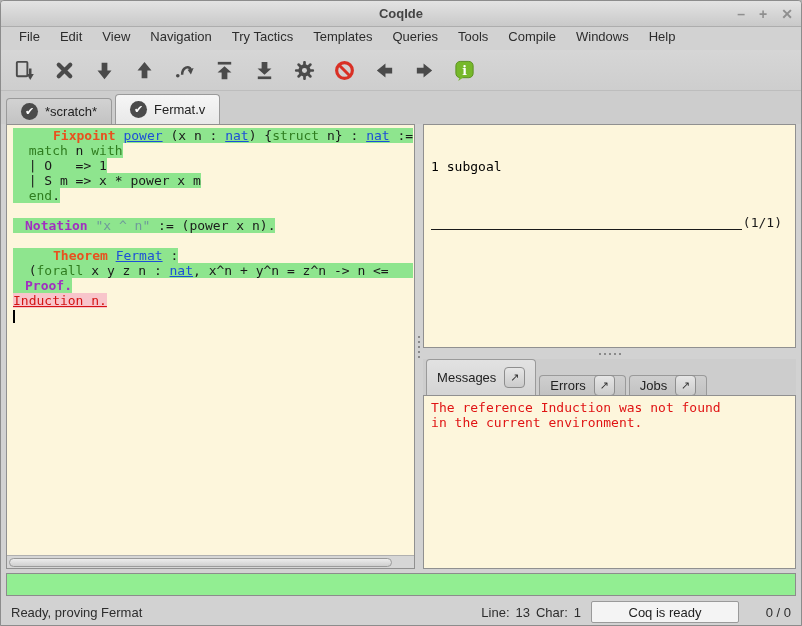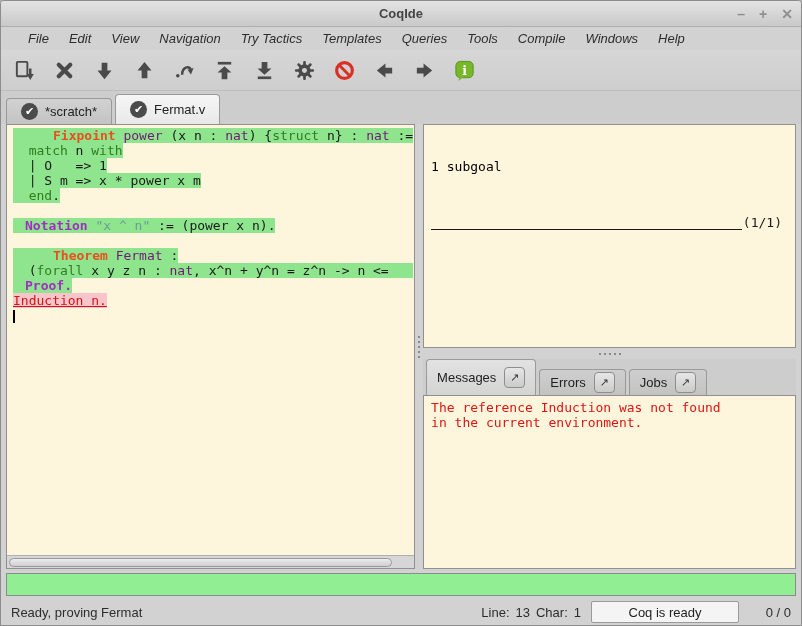--- a/index.html
+++ b/index.html
@@ -13,21 +13,21 @@
   
   .titlebar{
     height:26px;flex:0 0 26px;display:flex;align-items:center;
     background:linear-gradient(#e3e3e3,#c9c9c9);
     border-bottom:1px solid #adadad;position:relative;
   }
   .title-text{flex:1;text-align:center;font-size:13px;font-weight:bold;color:#454545;}
   .win-controls{position:absolute;right:8px;top:0;height:100%;display:flex;align-items:center;gap:14px;}
   .win-btn{color:#8f8f8f;font-size:14px;font-weight:bold;cursor:default;line-height:1;}
   
-  .menubar{height:23px;flex:0 0 23px;display:flex;align-items:center;background:#d2d2d2;padding-left:17px;font-style:italic;}
+  .menubar{height:23px;flex:0 0 23px;display:flex;background:#d2d2d2;padding-left:8px;}
   .menu-item{font-size:13px;color:#2d2d2d;padding:2px 10px;}
   
   .toolbar{height:41px;flex:0 0 41px;display:flex;align-items:center;gap:14px;
     padding-left:10px;background:linear-gradient(#d6d6d6,#cecece);border-bottom:1px solid #bdbdbd;}
   .tb-btn{width:26px;height:26px;display:flex;align-items:center;justify-content:center;}
   .tb-btn svg{width:23px;height:23px;}
   
   .tabstrip{height:33px;flex:0 0 33px;display:flex;align-items:flex-end;padding-left:5px;background:#cdcdcd;}
   .doc-tab{display:flex;align-items:center;gap:7px;padding:0 14px;height:26px;
     background:linear-gradient(#d2d2d2,#c3c3c3);border:1px solid #9a9a9a;border-bottom:none;
@@ -40,21 +40,21 @@
   .panel{background:#fdf6dc;border:1px solid #909090;}
   .editor-panel{flex:0 0 400px;display:flex;flex-direction:column;min-height:0;}
   .code-area{flex:1;padding:3px 1px 0 6px;overflow:hidden;
     font-family:"DejaVu Sans Mono", monospace;font-size:13px;line-height:15px;white-space:pre;}
   .code-line{height:15px;}
   .code-line.full-g{background:#8ee58e;}
   .hl-g{background:#8ee58e;}
   .hl-p{background:#f8c5cb;}
   .c-kv{color:#e8501e;font-weight:bold;margin-left:40px;}
   .c-kp{color:#a12fc0;font-weight:bold;margin-left:12px;}
-  .c-id{color:#701a75;}
+  .c-id{color:#1d4ed8;text-decoration:underline;}
   .c-kg{color:#2f7d1f;}
   .c-st{color:#6f9a9a;}
   .c-tx{color:#1a1a1a;}
   .c-er{color:#d41414;text-decoration:underline;}
   .caret{display:inline-block;width:2px;height:13px;background:#000;vertical-align:middle;}
   .hscrollbar{flex:0 0 13px;border-top:1px solid #b0b0b0;background:#d6d6d6;display:flex;align-items:center;padding:0 2px;}
   .hthumb{height:9px;width:95%;background:linear-gradient(#ececec,#cfcfcf);
     border:1px solid #9a9a9a;border-radius:6px;}
   
   .vsplitter{flex:0 0 8px;display:flex;flex-direction:column;align-items:center;justify-content:center;gap:3px;}
@@ -62,21 +62,21 @@
   .hsplitter{flex:0 0 11px;display:flex;align-items:center;justify-content:center;gap:3px;}
   
   .right-col{flex:1;display:flex;flex-direction:column;min-width:0;min-height:0;}
   .goal-panel{flex:0 0 224px;padding:4px 7px;font-family:"DejaVu Sans Mono", monospace;
     font-size:13px;line-height:15px;white-space:pre;overflow:hidden;}
   .goal-sep{display:flex;align-items:flex-end;margin:11px 6px 2px 0;}
   .goal-sep .line{flex:1;border-bottom:1px solid #1a1a1a;height:10px;}
   .goal-sep .counter{color:#1a1a1a;padding-left:1px;}
   
   .msg-tabrow{flex:0 0 33px;display:flex;align-items:flex-end;padding-left:3px;background:#cdcdcd;}
-  .msg-tab{display:flex;align-items:center;gap:8px;padding:0 10px;height:26px;
+  .msg-tab{display:flex;align-items:center;gap:8px;padding:0 10px;height:20px;
     background:linear-gradient(#cfcfcf,#c2c2c2);border:1px solid #9a9a9a;border-bottom:none;
     border-radius:4px 4px 0 0;margin-right:3px;font-size:13px;color:#222;}
   .msg-tab.active{height:36px;background:linear-gradient(#e2e2e2,#d4d4d4);}
   .detach-btn{width:21px;height:21px;border:1px solid #8e8e8e;border-radius:4px;
     background:linear-gradient(#e6e6e6,#cbcbcb);display:flex;align-items:center;justify-content:center;
     font-size:11px;color:#333;}
   .messages-panel{flex:1;padding:4px 7px;font-family:"DejaVu Sans Mono", monospace;
     font-size:13px;line-height:15px;white-space:pre;color:#e01414;overflow:hidden;}
   
   .progressbar{flex:0 0 23px;margin:4px 5px 3px 5px;background:#92ee92;border:1px solid #8c8c8c;}

